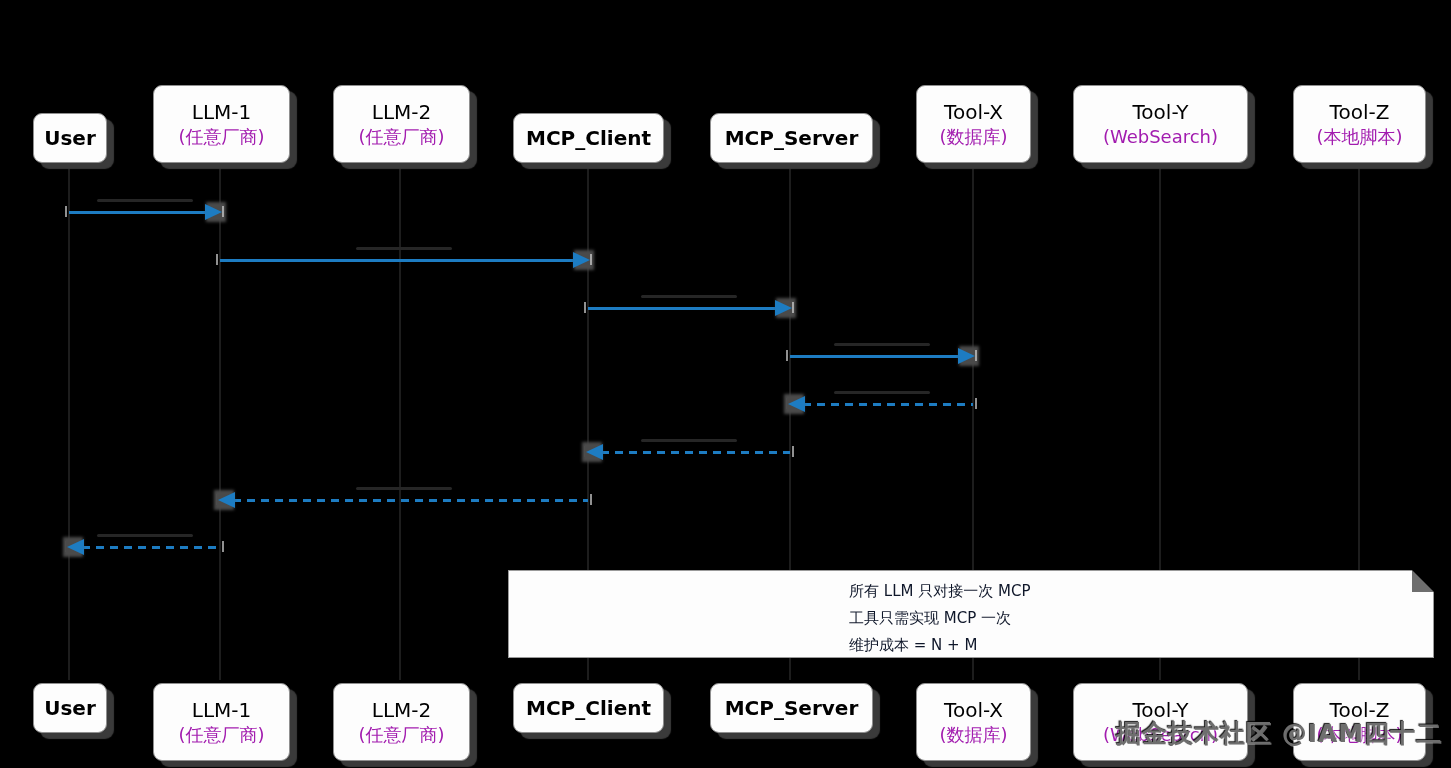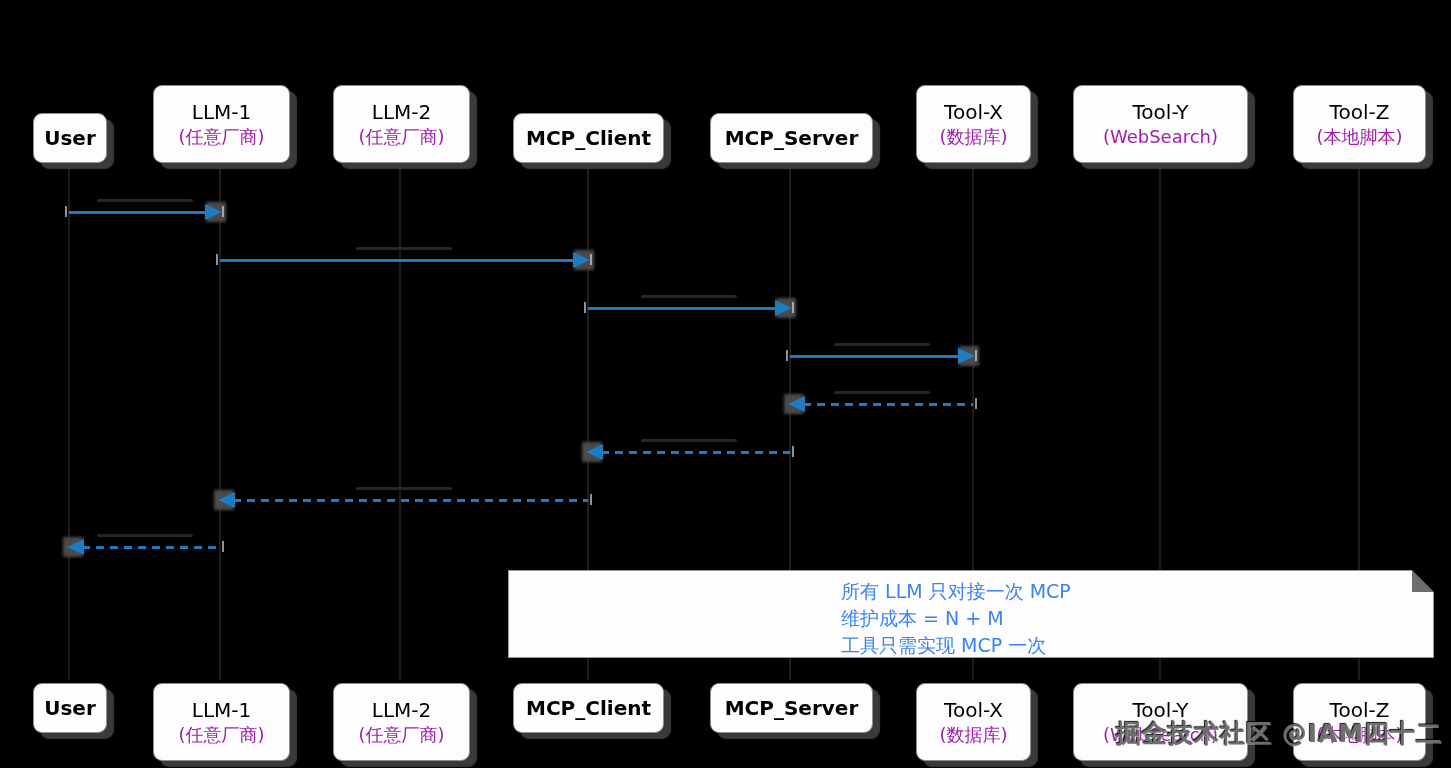--- a/index.html
+++ b/index.html
@@ -37,21 +37,21 @@
   
   .note{
     position:absolute;left:508px;top:570px;width:926px;height:88px;
     background:#fdfdfd;border:1px solid #9a9a9a;box-sizing:border-box;
   }
   .note::before{ 
     content:'';position:absolute;top:-1px;right:-1px;width:0;height:0;
     border-right:22px solid #000;border-bottom:22px solid #6e6e6e;
   }
   .note-text{
-    position:absolute;left:332px;top:7px;font-size:19px;line-height:27px;color:#3b82f6;
+    position:absolute;left:340px;top:7px;font-size:15px;line-height:27px;color:#0f172a;
   }
   
   .watermark{
     position:absolute;left:1116px;top:717px;font-size:25px;font-weight:bold;letter-spacing:1px;
     color:#6e6e6e;white-space:nowrap;
     text-shadow:1px 1px 0 rgba(255,255,255,.4),-1px -1px 1px rgba(0,0,0,.9);
   }
 </style>
 </head>
 <body>
@@ -158,22 +158,22 @@
     <i class="line"></i>
     <i class="smudge"></i>
     <i class="headbg"></i>
     <i class="head"></i>
     <i class="tickR"></i>
   </div>
 
   <div class="note">
     <div class="note-text">
       <div>所有 LLM 只对接一次 MCP</div>
+      <div>工具只需实现 MCP 一次</div>
       <div>维护成本 = N + M</div>
-      <div>工具只需实现 MCP 一次</div>
     </div>
   </div>
 
   <div class="pbox one" style="left:33px;top:683px;width:72px">
     <span class="pname">User</span>
   </div>
   <div class="pbox two" style="left:153px;top:683px;width:135px">
     <span class="pname">LLM-1</span>
     <span class="psub">(任意厂商)</span>
   </div>

